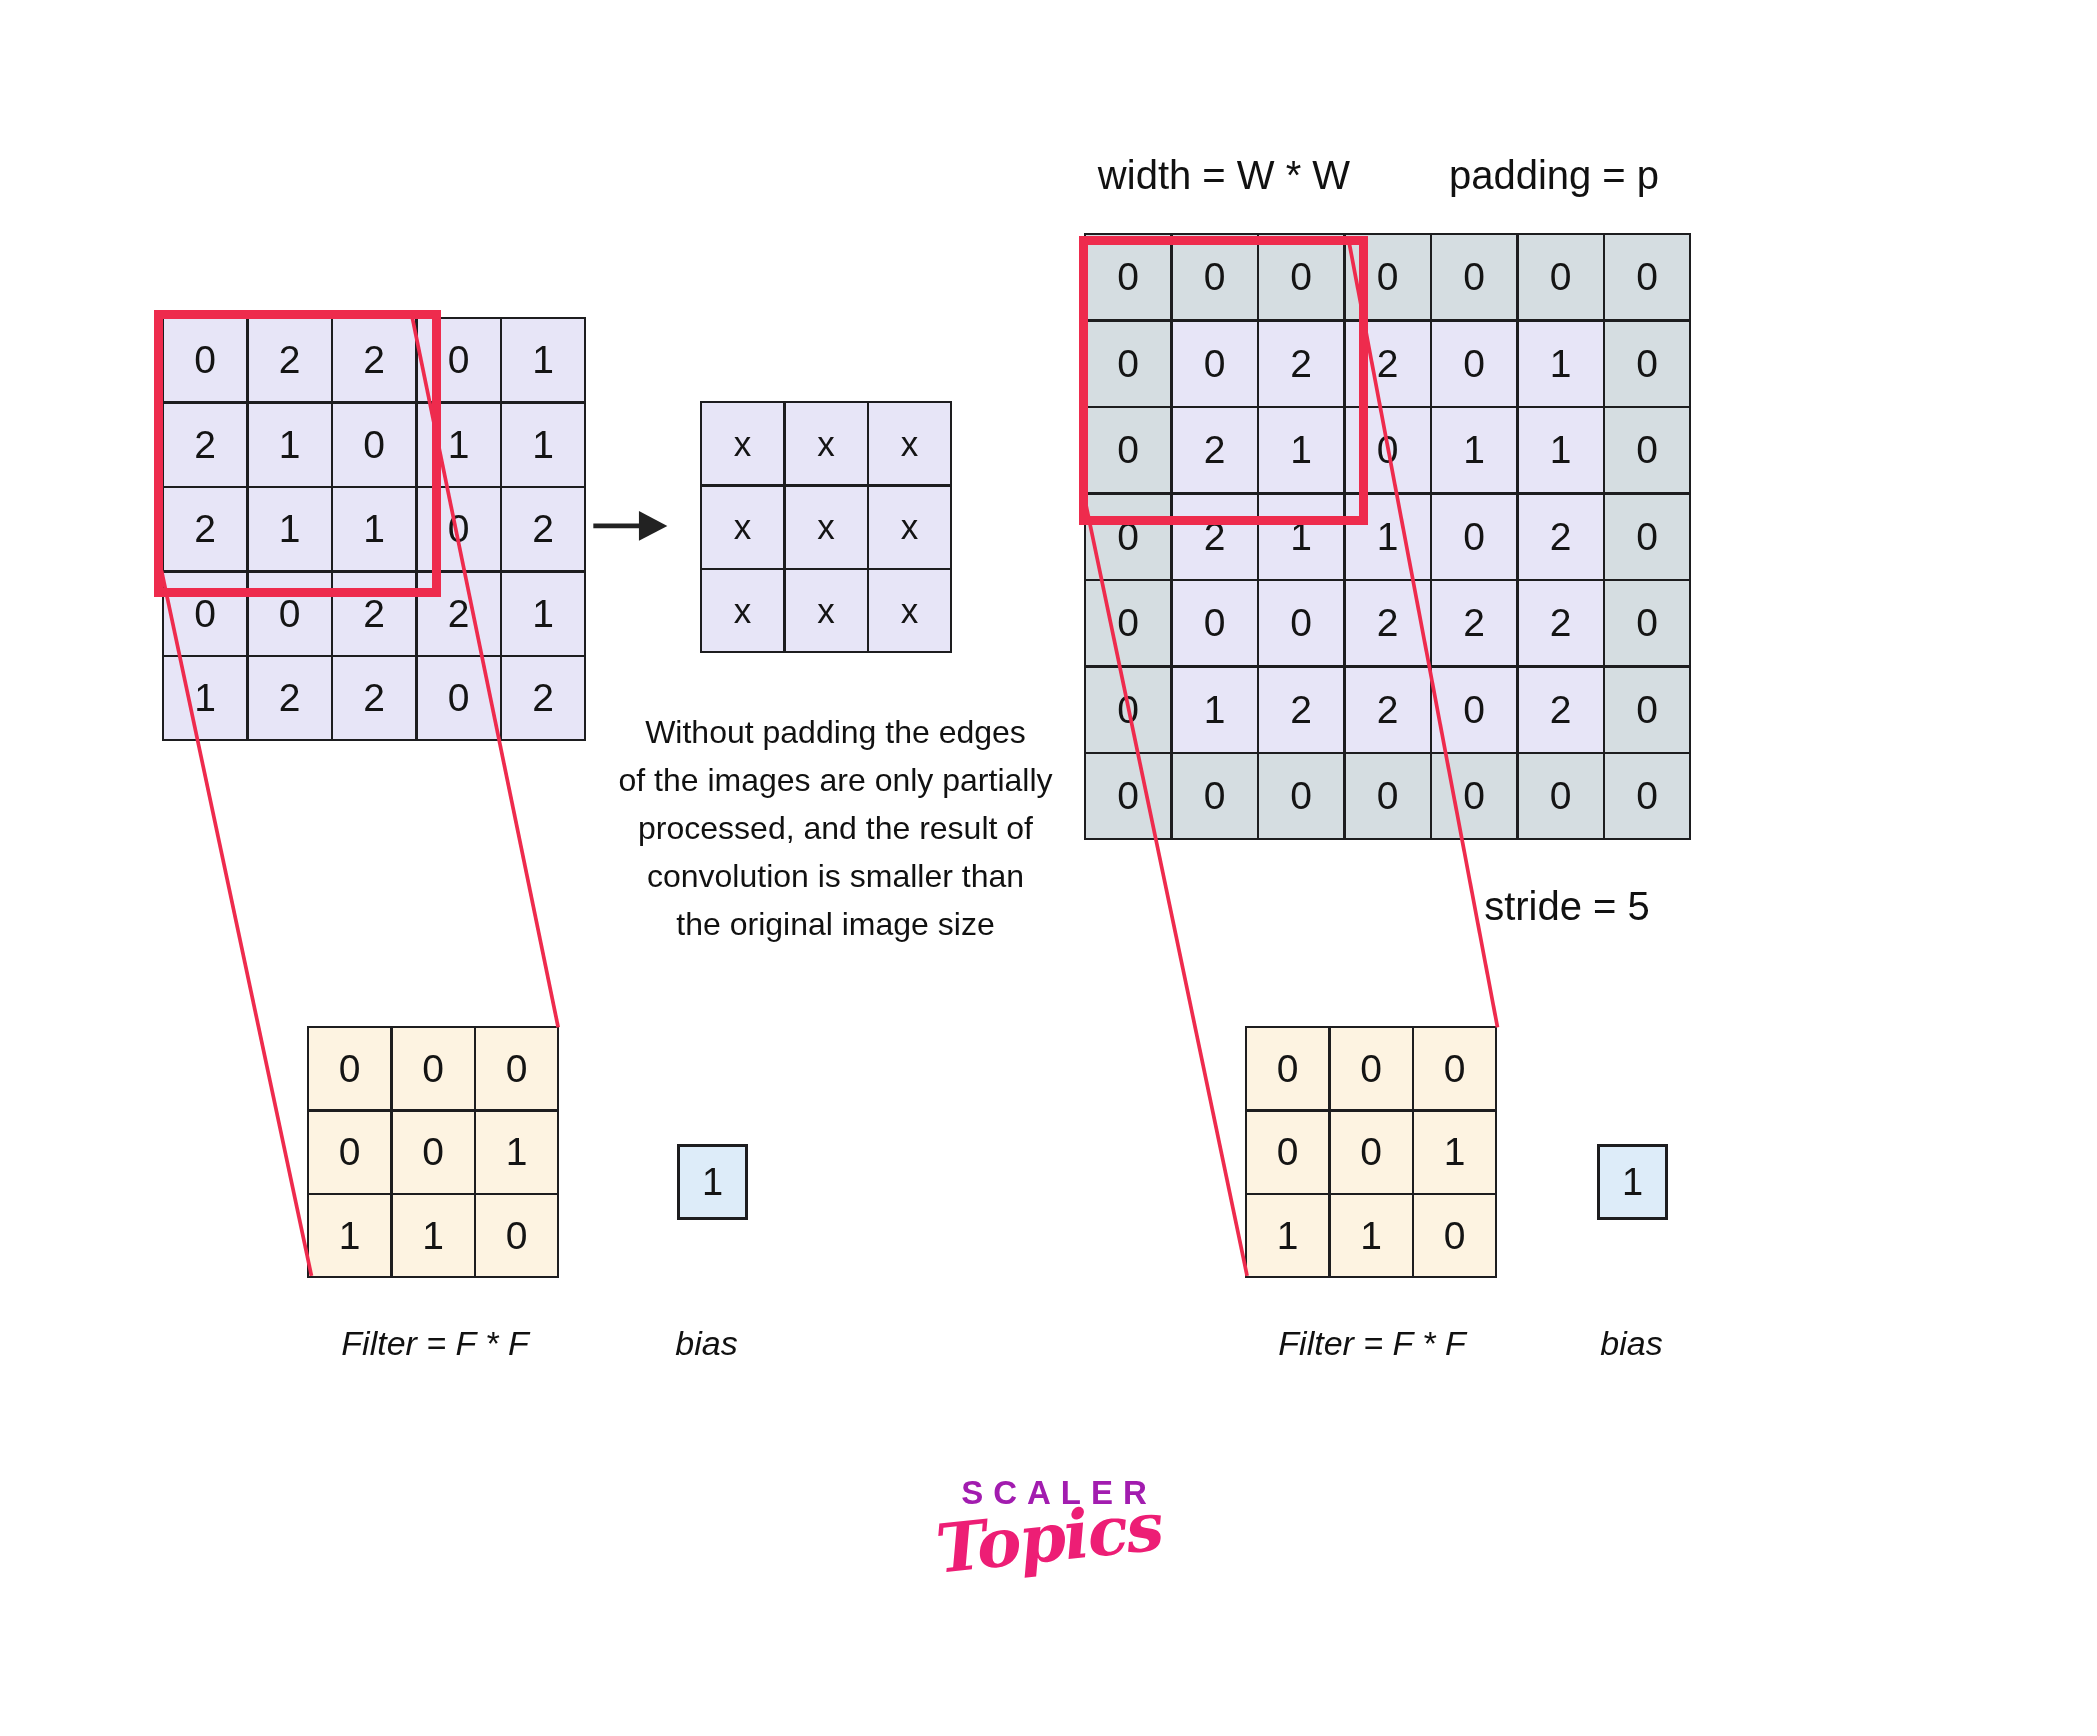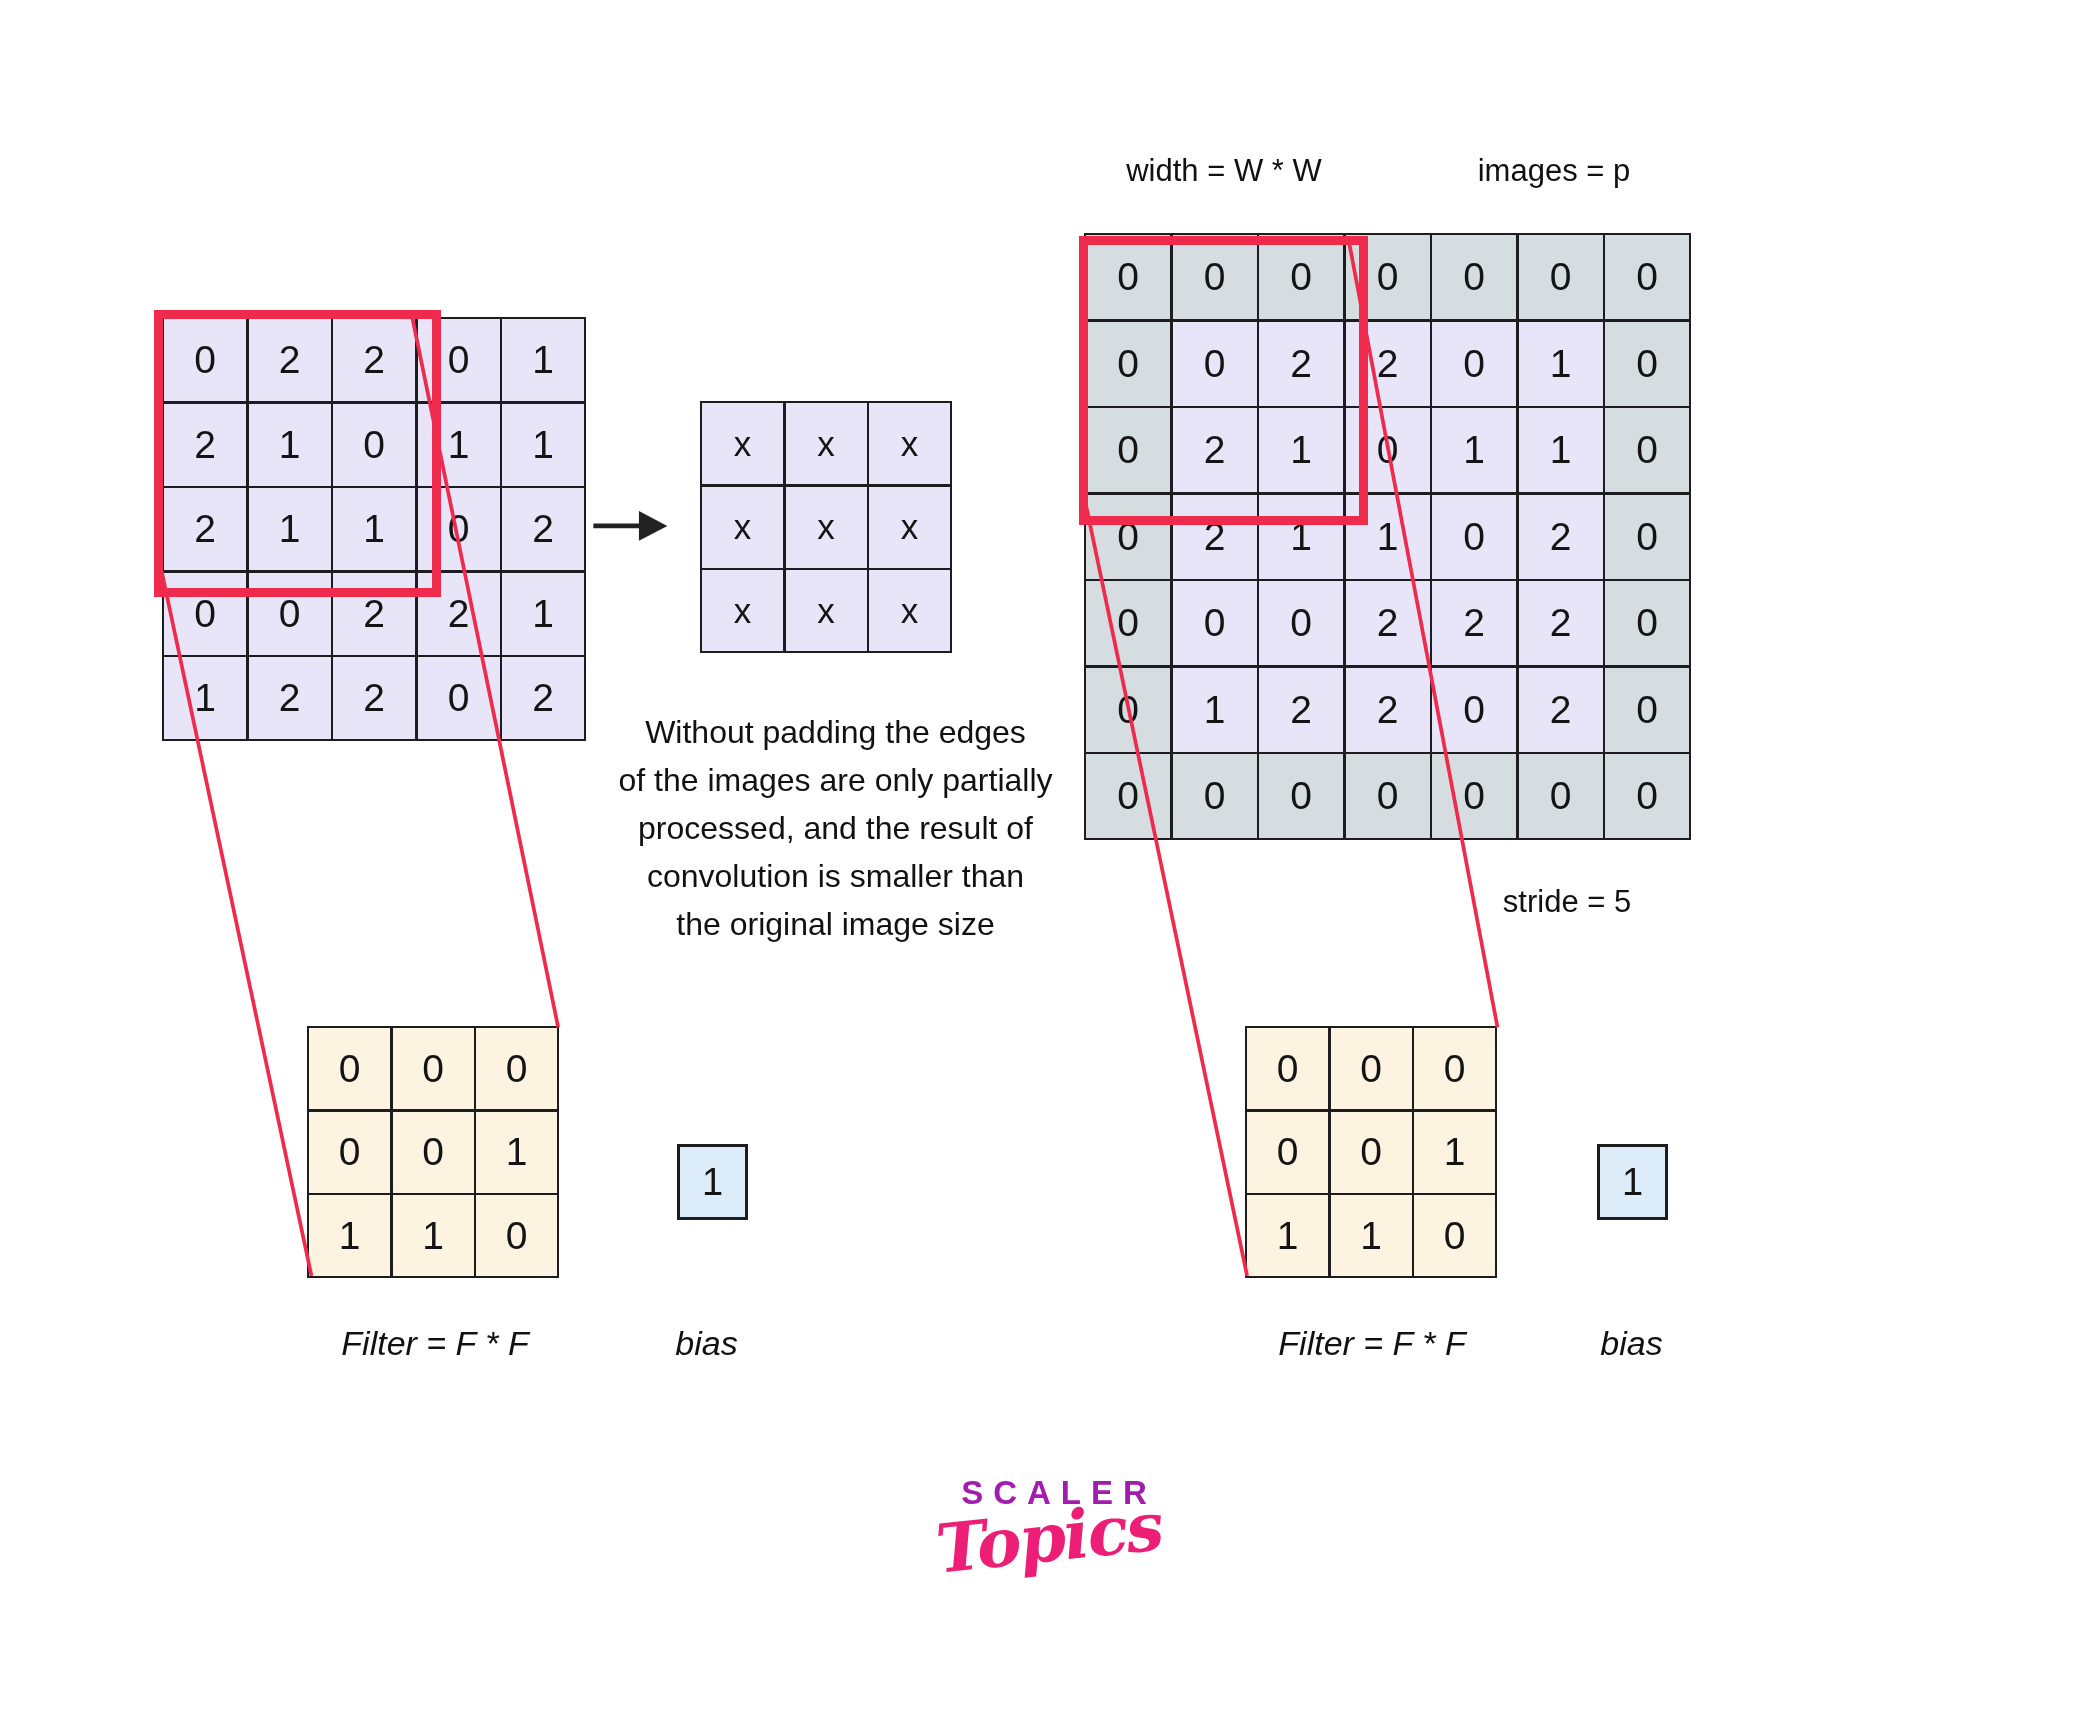--- a/index.html
+++ b/index.html
@@ -32,21 +32,21 @@
   .redbox{
     position:absolute;border:9.3px solid var(--red);
     background:transparent;z-index:5;
   }
   .bias{
     position:absolute;width:65px;height:70px;
     background:var(--biasblue);border:3.1px solid var(--border);
     display:flex;align-items:center;justify-content:center;
     font-size:38px;
   }
-  .lbl{position:absolute;font-size:31px;text-align:center;color:#111;}
+  .lbl{position:absolute;font-size:40px;text-align:center;color:#111;}
   .lbl.small{font-size:34px;font-style:italic;}
   .caption{
     position:absolute;left:558px;top:708px;width:555px;
     font-size:32px;line-height:48px;text-align:center;
     white-space:pre-line;color:#111;
   }
   .notes{
     position:absolute;left:1708px;top:227px;width:370px;
     font-size:29px;line-height:39px;color:#111;
   }
@@ -120,21 +120,21 @@
     <div class="cell">x</div>
   </div>
 
 <div class="caption">Without padding the edges
 of the images are only partially
 processed, and the result of
 convolution is smaller than
 the original image size</div>
 
 <div class="lbl" style="left:1070px;top:153px;width:308px">width = W * W</div>
-<div class="lbl" style="left:1400px;top:153px;width:308px">images = p</div>
+<div class="lbl" style="left:1400px;top:153px;width:308px">padding = p</div>
 
 <div id="right-grid" class="grid" style="left: 1084px; top: 233px; --cell: 84px; grid-template-columns: repeat(7, var(--cell));">
     <div class="cell pad">0</div>
     <div class="cell pad">0</div>
     <div class="cell pad">0</div>
     <div class="cell pad">0</div>
     <div class="cell pad">0</div>
     <div class="cell pad">0</div>
     <div class="cell pad">0</div>
     <div class="cell pad">0</div>

